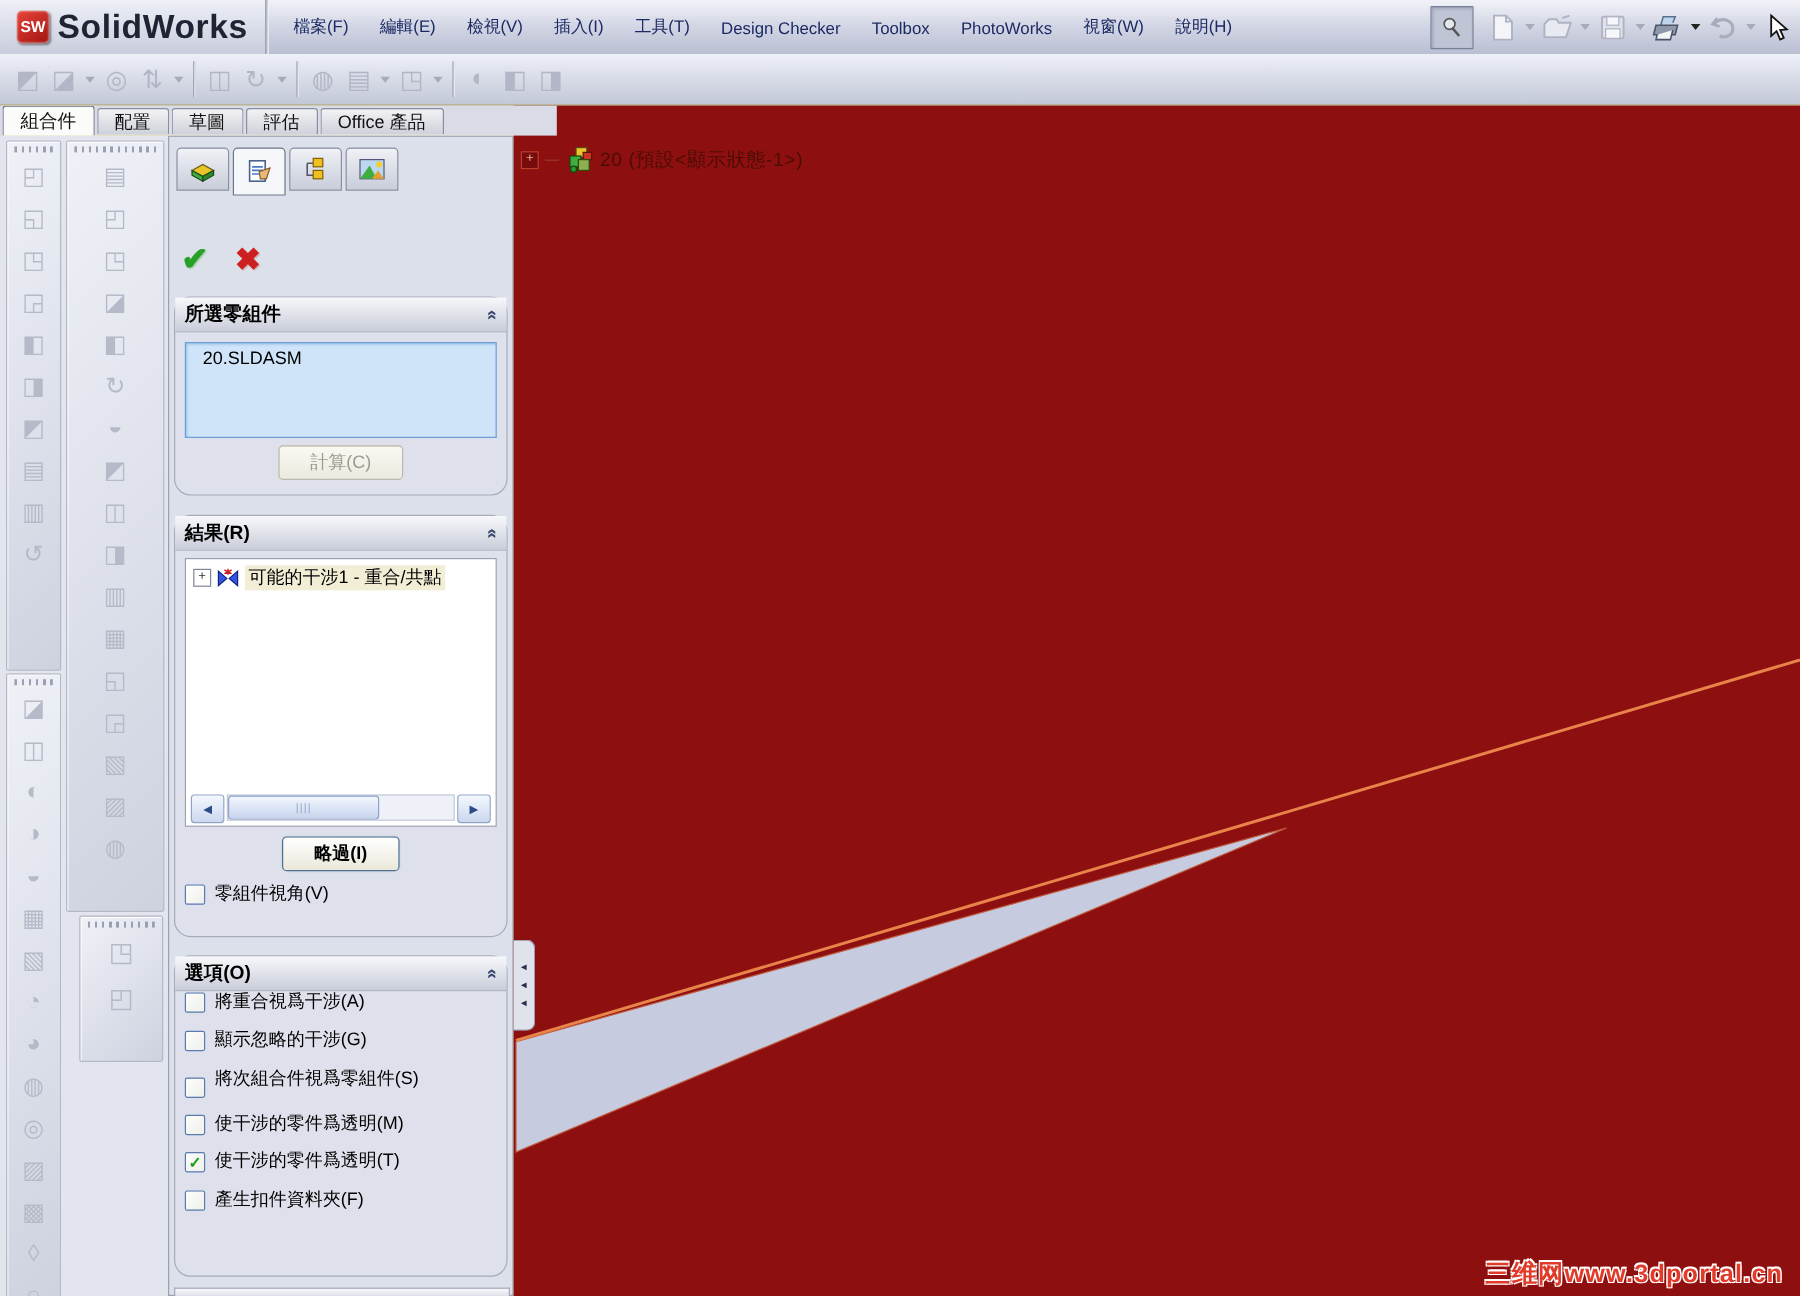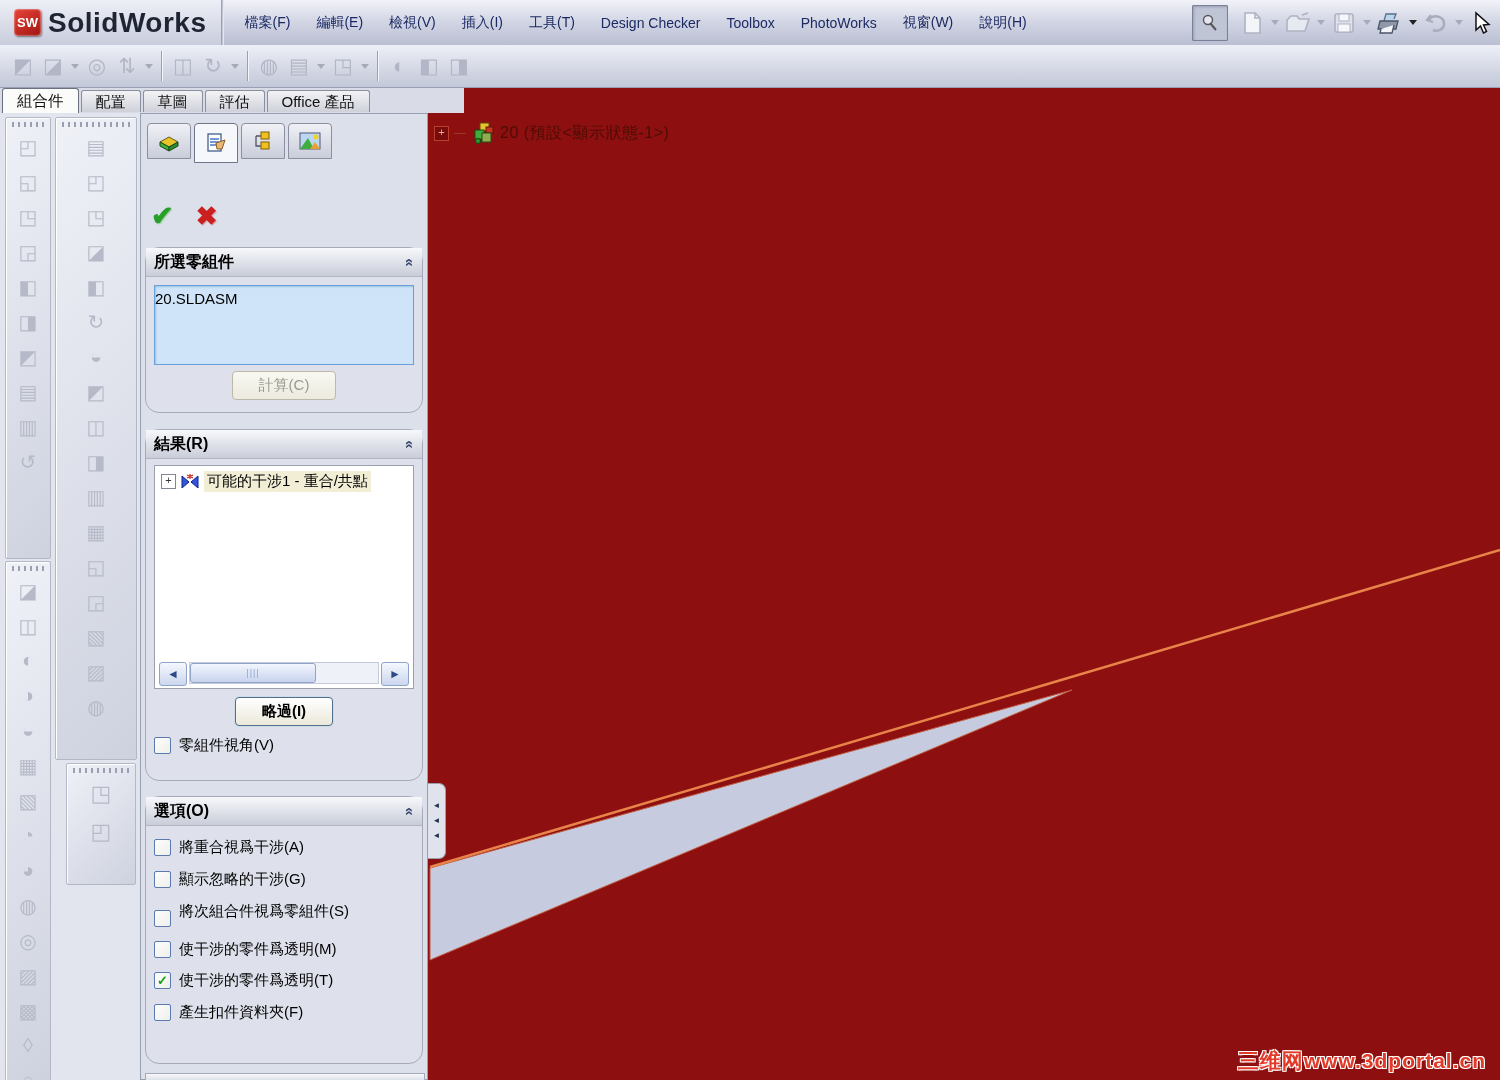--- a/index.html
+++ b/index.html
@@ -62,21 +62,21 @@
   .okglyph{font-size:27px;font-weight:bold;color:#27a02a;text-shadow:1px 1px 1px #9c9;}
   .xglyph{font-size:26px;font-weight:bold;color:#cc1f1f;text-shadow:1px 1px 1px #caa;}
   .gbox{position:absolute;left:4px;width:278px;border:1px solid #a7abb9;border-radius:14px;
     background:#dee1eb;box-sizing:border-box;}
   .ghead{height:28px;background:linear-gradient(180deg,#f7f8fb,#c9cdd9);
     border-bottom:1px solid #b2b6c2;display:flex;align-items:center;padding:0 8px;
     font-size:16px;font-weight:bold;color:#000;}
   .chev{margin-left:auto;display:inline-block;transform:rotate(90deg);color:#39486e;
     font-size:15px;font-weight:bold;}
   .selbox{margin:8px 8px 6px;height:80px;background:#cfe4f8;border:1px solid #6aa0d8;
-    box-shadow:inset 1px 1px 2px #9cc2e4;padding:4px 0;font-size:15px;color:#000;box-sizing:border-box;}
+    box-shadow:inset 1px 1px 2px #9cc2e4;padding:4px 14px;font-size:15px;color:#000;box-sizing:border-box;}
   .btn{display:block;margin:0 auto 10px;padding:4px 26px;font-size:15px;border-radius:4px;}
   .btn.disabled{background:linear-gradient(180deg,#f9f8f2,#eceade);border:1px solid #bdb9a8;color:#9d9b90;}
   .btn.primary{background:linear-gradient(180deg,#ffffff,#ebe8da);border:1px solid #50708e;
     box-shadow:0 0 0 1px #cfdbe6;color:#000;font-weight:bold;}
   .reslist{margin:6px 8px 8px;height:222px;background:#fff;border:1px solid #9aa0ae;
     position:relative;overflow:hidden;}
   .treerow{display:flex;align-items:center;gap:4px;padding:5px 2px 0 6px;white-space:nowrap;}
   .expander{width:13px;height:13px;border:1px solid #808692;background:#fff;flex:0 0 13px;
     font-size:11px;line-height:11px;text-align:center;color:#333;}
   .treelabel{background:#f2eed6;font-size:15px;color:#000;padding:1px 3px;overflow:hidden;}
@@ -349,21 +349,21 @@
         </div>
       </div>
       <button class="btn primary">略過(I)</button>
       <label class="opt-row">
         <span class="cb"></span>
         <span class="cb-label">零組件視角(V)</span>
       </label>
     </div>
 
     <div class="gbox" style="top:682px;height:268px;">
-      <div class="ghead" style="margin-bottom:12px;">
+      <div class="ghead" style="">
         <span>選項(O)</span>
         <span class="chev">«</span>
       </div>
       <label class="opt-row">
         <span class="cb"></span>
         <span class="cb-label">將重合視爲干涉(A)</span>
       </label>
       <label class="opt-row">
         <span class="cb"></span>
         <span class="cb-label">顯示忽略的干涉(G)</span>

